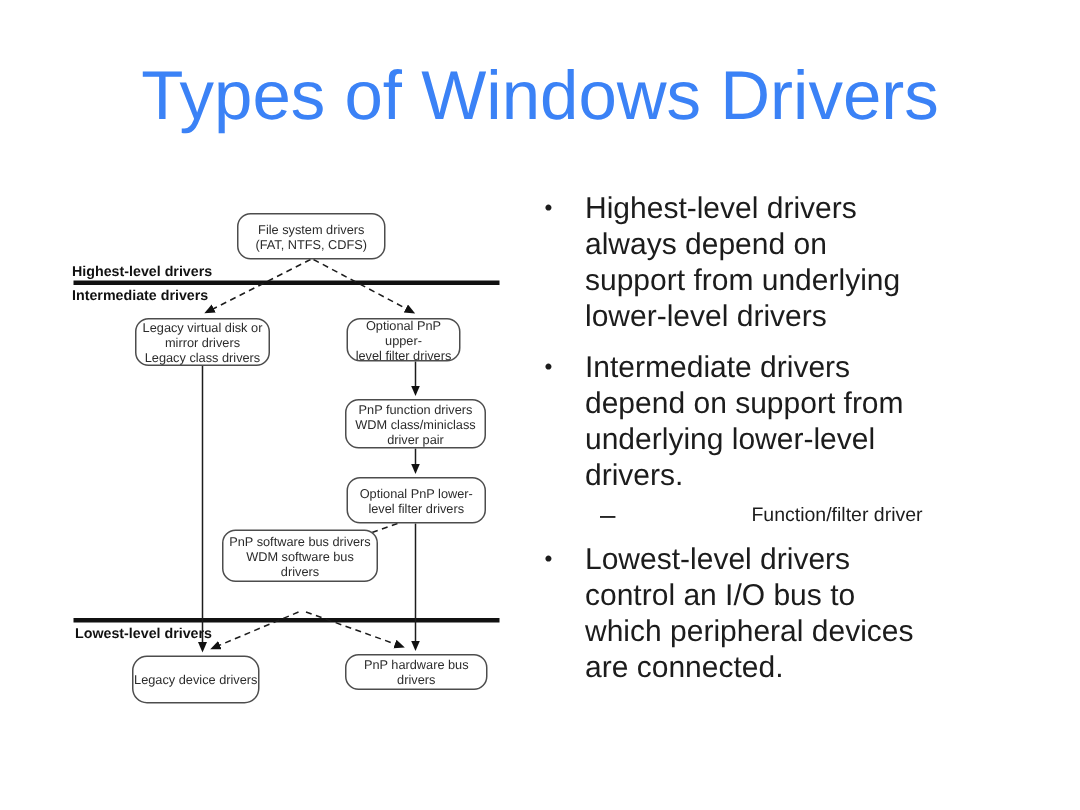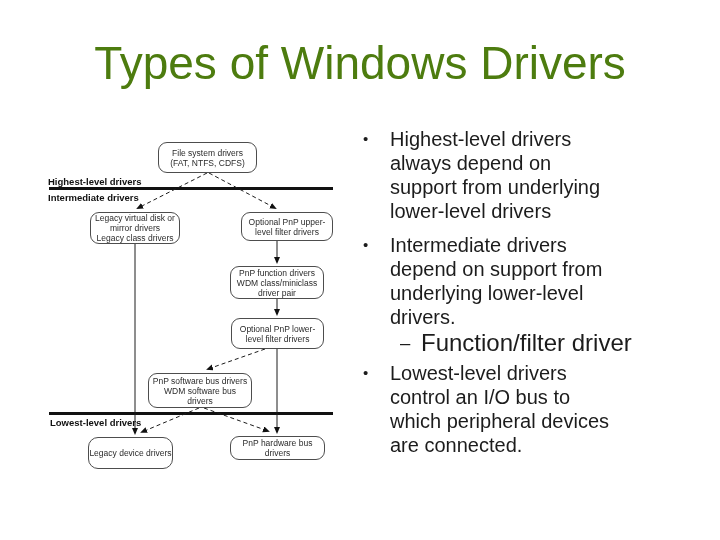--- a/index.html
+++ b/index.html
@@ -11,44 +11,44 @@
     overflow:hidden;
     color:#1a1a1a;
   }
   .slide{position:absolute;inset:0;background:#ffffff;}
 
   
   .page-title{
     position:absolute;left:0;top:36px;width:720px;
     text-align:center;
     font-size:46px;font-weight:300;letter-spacing:0px;
-    color:#4d7c0f;
+    color:#3b82f6;
     font-stretch:condensed;
   }
 
   
   .diagram{position:absolute;left:0;top:0;width:720px;height:540px;}
   .connector-svg{position:absolute;left:0;top:0;width:720px;height:540px;z-index:1;pointer-events:none;}
   .dbox{
     position:absolute;z-index:2;
     background:#ffffff;
     border:1px solid #4d4d4d;
     border-radius:9px;
     display:flex;align-items:center;justify-content:center;
     text-align:center;
     font-size:8.5px;line-height:10px;color:#2b2b2b;
     white-space:pre-line;
     box-sizing:border-box;
   }
   .box-file-system  {left:158px;top:142px;width:99px;height:31px;}
   .box-legacy-disk  {left:90px; top:212px;width:90px;height:32px;}
-  .box-pnp-upper    {left:241px;top:212px;width:92px;height:29px;}
+  .box-pnp-upper    {left:231px;top:212px;width:76px;height:29px;}
   .box-pnp-function {left:230px;top:266px;width:94px;height:33px;}
   .box-pnp-lower    {left:231px;top:318px;width:93px;height:31px;}
-  .box-software-bus {left:148px;top:373px;width:104px;height:35px;}
+  .box-software-bus {left:148px;top:353px;width:104px;height:35px;}
   .box-legacy-device{left:88px; top:437px;width:85px;height:32px;border-radius:10px;}
   .box-hardware-bus {left:230px;top:436px;width:95px;height:24px;}
 
   .layer-line{
     position:absolute;z-index:0;
     height:3px;background:#111111;
     left:49px;width:284px;
   }
   .line-highest{top:187px;}
   .line-lowest{top:412px;}
@@ -71,21 +71,21 @@
     width:27px;flex:none;
     font-size:15px;line-height:24px;color:#1c1c1c;
   }
   .bullet-text{
     flex:1;
     font-size:20px;line-height:24px;color:#1c1c1c;
     white-space:pre-line;
   }
   .sub-bullet-item{display:flex;margin-left:37px;margin-bottom:7px;}
   .sub-bullet-item .bullet-marker{width:21px;font-size:18.5px;line-height:23px;}
-  .sub-bullet-item .bullet-text{font-size:24px;line-height:23px;}
+  .sub-bullet-item .bullet-text{font-size:13px;line-height:23px;text-align:center;}
 </style>
 </head>
 <body>
 
 <div class="slide">
 
   <div class="page-title">Types of Windows Drivers</div>
 
   <div class="diagram">
 

